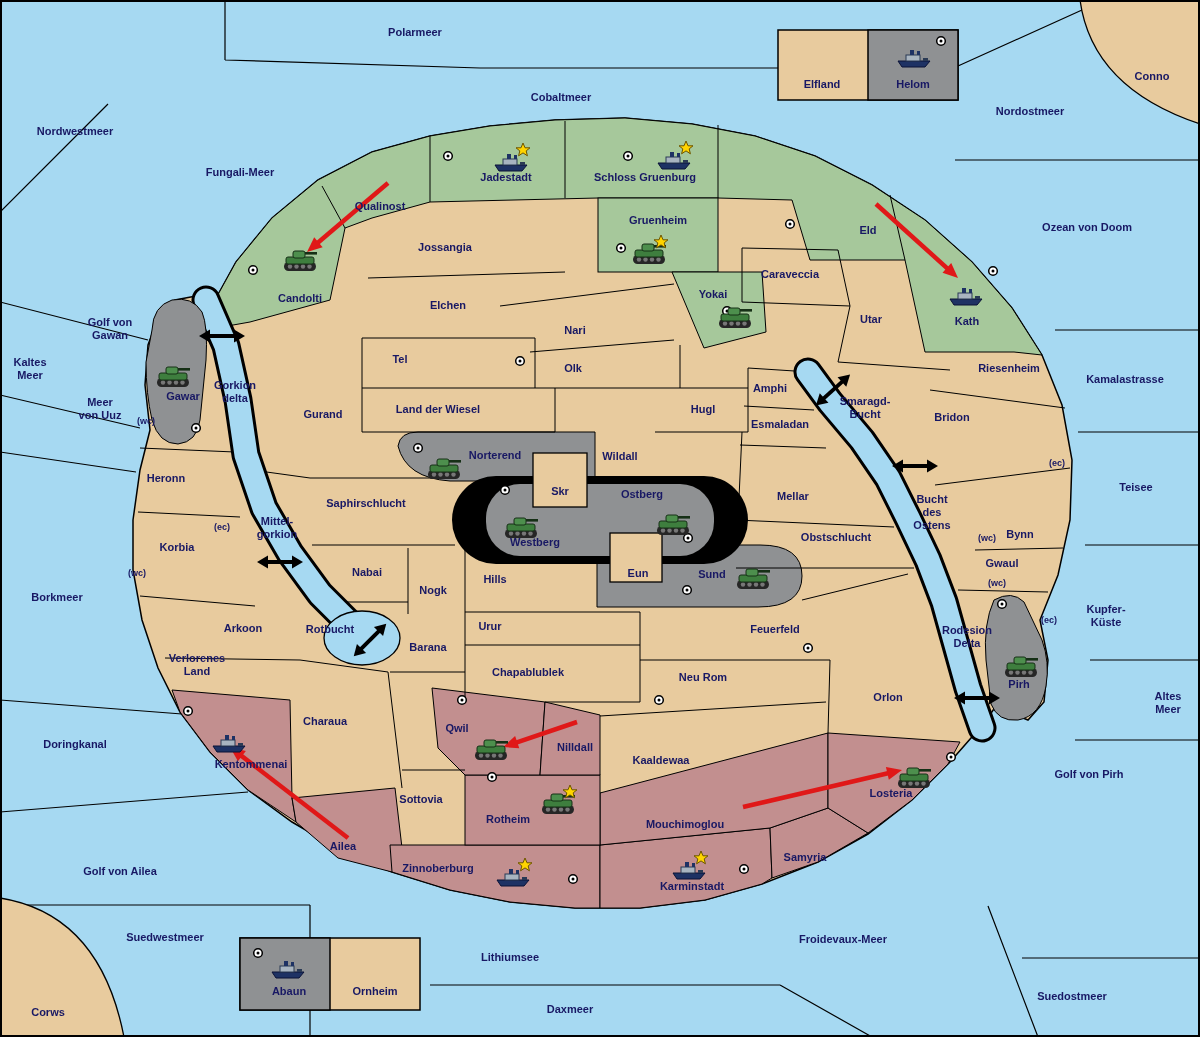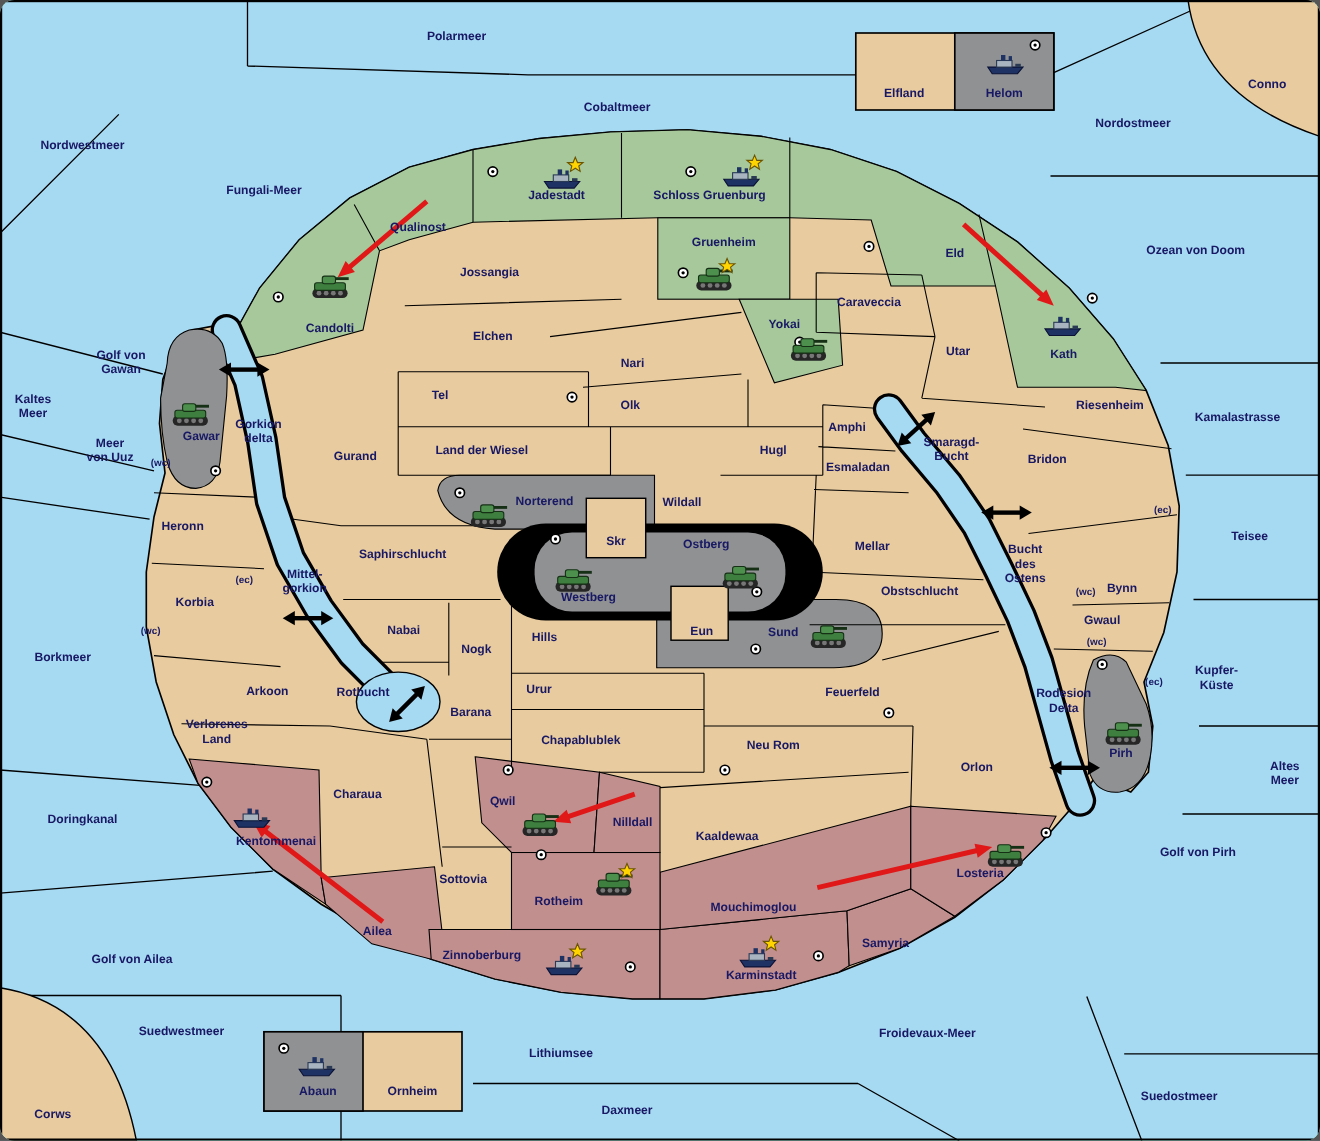--- a/index.html
+++ b/index.html
@@ -1,16 +1,16 @@
 <!DOCTYPE html>
 <html><head>
 <meta charset="utf-8">
 <style>
   html,body{margin:0;padding:0;background:#555;}
-  .map-wrap{position:relative;width:1200px;height:1037px;background:#86efac;overflow:hidden;border-radius:13px;}
+  .map-wrap{position:relative;width:1200px;height:1037px;background:#eab308;overflow:hidden;}
   svg{display:block;}
   .lbl{font:bold 11px "Liberation Sans",sans-serif;fill:#181864;text-anchor:middle;}
   .tag{font:bold 9px "Liberation Sans",sans-serif;fill:#181864;text-anchor:middle;}
 </style>
 </head>
 <body>
 
 <div class="map-wrap">
 <svg id="map-svg" width="1200" height="1037" viewBox="0 0 1200 1037">
   <defs>

